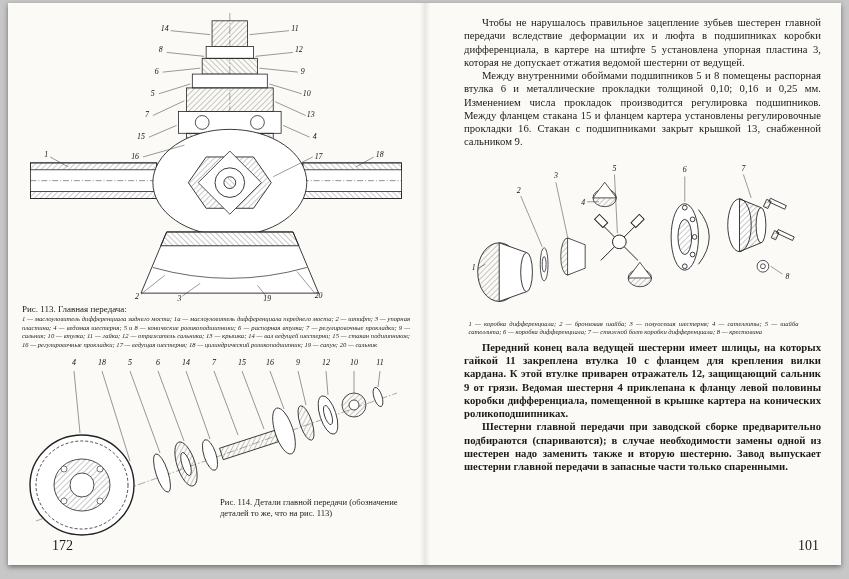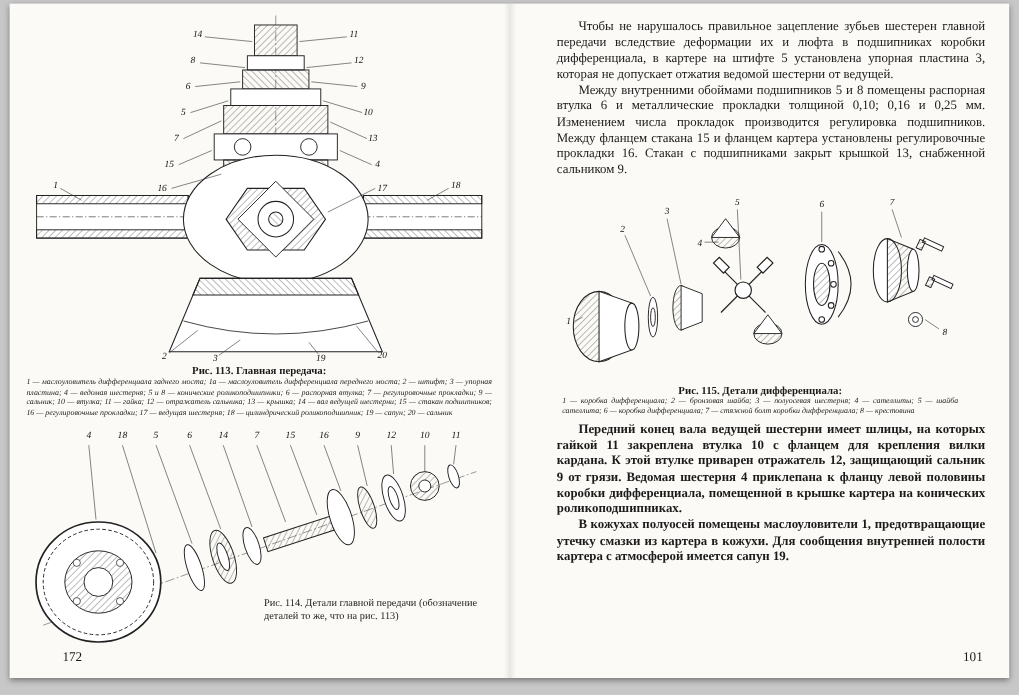--- a/index.html
+++ b/index.html
@@ -14,33 +14,33 @@
   .page-right { left:418px; width:415px; }
 
   .fig-svg { display:block; }
   .fig113-svg { margin:4px auto 0 auto; }
   .fig115-svg { margin:2px auto 0 auto; }
 
   .callout { font-size:8px; font-style:italic; fill:#111; font-family:"Liberation Serif", serif; }
   .leader { stroke:#333; stroke-width:0.5; }
 
   .fig-caption-block { width:388px; margin:1px auto 0 auto; }
-  .fig-title { text-align:center; font-size:9px; font-weight:bold; margin:0 0 1px 0; }
+  .fig-title { text-align:left; font-size:9px; font-weight:normal; margin:0 0 1px 0; }
   .fig-legend { font-size:6.6px; font-style:italic; line-height:1.3; text-align:justify; margin:0; color:#222; }
 
   .fig114-wrap { position:relative; height:198px; margin-top:2px; }
   .fig114-caption { position:absolute; left:212px; top:146px; width:188px;
                     font-size:8.6px; line-height:1.3; }
 
   .body-text p { margin:0; text-indent:18px; font-size:10.7px; line-height:1.24; text-align:justify; }
   .right-text { padding:13px 20px 0 38px; }
   .right-text-bottom { padding:4px 20px 0 38px;font-weight:bold; }
   .spaced { letter-spacing:2.2px; }
 
-  .page-number { position:absolute; bottom:11px; font-size:11px;font-family:Liberation Serif, serif; }
+  .page-number { position:absolute; bottom:11px; font-size:14px;font-family:Liberation Serif, serif; }
   .page-number-left  { left:44px; }
   .page-number-right { right:22px; }
 </style>
 </head>
 <body>
 
 <div class="scan">
   <div class="spread">
 
     <div class="page page-left">
@@ -307,27 +307,26 @@
           <text class="callout" x="62" y="43">2</text>
           <text class="callout" x="232" y="22">6</text>
           <text class="callout" x="292" y="20">7</text>
           <text class="callout" x="16" y="122">1</text>
           <text class="callout" x="128" y="55">4</text>
           <text class="callout" x="337" y="131">8</text>
         </g>
       </svg>
 
       <div class="fig-caption-block" style="width:330px;">
-        <p class="fig-title">Рис. 115. Детали дифференциала:</p>
         <p class="fig-legend">1 — коробка дифференциала; 2 — бронзовая шайба; 3 — полуосевая шестерня; 4 — сателлиты; 5 — шайба сателлита; 6 — коробка дифференциала; 7 — стяжной болт коробки дифференциала; 8 — крестовина</p>
       </div>
 
       <div class="body-text right-text-bottom">
         <p>Передний конец вала ведущей шестерни имеет шлицы, на которых гайкой 11 закреплена втулка 10 с фланцем для крепления вилки кардана. К этой втулке приварен отражатель 12, защищающий сальник 9 от грязи. Ведомая шестерня 4 приклепана к фланцу левой половины коробки дифференциала, помещенной в крышке картера на конических роликоподшипниках.</p>
-        <p>В кожухах полуосей помещены маслоуловители 1, предотвращающие утечку смазки из картера в кожухи. Для сообщения внутренней полости картера с атмосферой имеется сапун 19.</p>
+        <p>Шестерни главной передачи при заводской сборке предварительно подбираются (спариваются); в случае необходимости замены одной из шестерен надо заменить также и вторую шестерню. Завод выпускает шестерни главной передачи в запасные части только спаренными.</p>
       </div>
 
       <div class="page-number page-number-right">101</div>
     </div>
 
     <div class="gutter"></div>
   </div>
 </div>
 
 </body></html>

